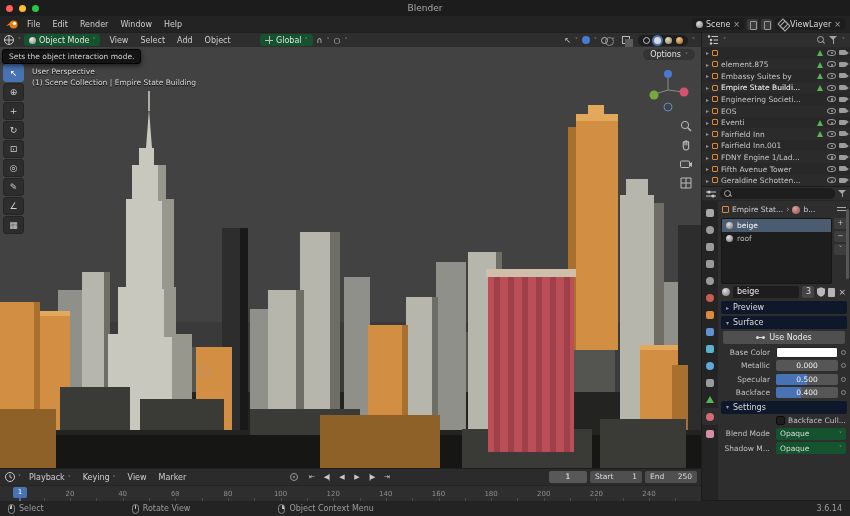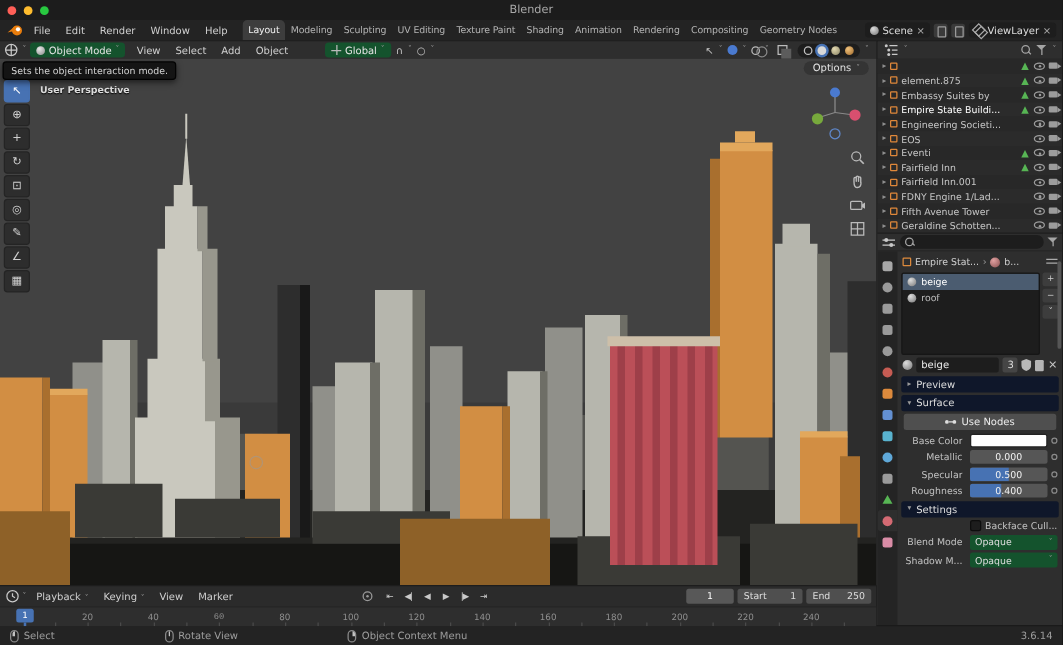--- a/index.html
+++ b/index.html
@@ -65,21 +65,21 @@
   .funnel{position:relative;width:9px;height:8px;flex:none;}
   .funnel::before{content:"";position:absolute;left:0;top:0;border-left:4.5px solid transparent;border-right:4.5px solid transparent;border-top:4px solid #a5a5a5;}
   .funnel::after{content:"";position:absolute;left:3.8px;top:3.4px;width:1.4px;height:4.2px;background:#a5a5a5;}
 
   
   .main{display:flex;height:453px;}
   .left-col{width:701px;display:flex;flex-direction:column;}
   .viewport{position:relative;width:701px;height:503px;background:#3e3e3e;overflow:hidden;}
   .scene-svg{position:absolute;inset:0;}
   .tooltip{position:absolute;left:2px;top:2px;background:#141414;border:1px solid #020202;border-radius:3px;padding:2px 6px;color:#d2d2d2;font-size:7.5px;z-index:6;box-shadow:0 2px 5px rgba(0,0,0,.55);}
-  .vp-overlay{position:absolute;left:32px;top:19px;color:#dcdcdc;font-size:7.5px;line-height:11px;text-shadow:0 1px 1px #000;z-index:2;font-weight:bold;}
+  .vp-overlay{position:absolute;left:32px;top:19px;color:#dcdcdc;font-size:7.5px;line-height:11px;text-shadow:0 1px 1px #000;z-index:2;}
   .vp-toolbar{position:absolute;left:3px;top:17px;width:21px;display:flex;flex-direction:column;gap:1px;z-index:3;}
   .tool-btn{height:18px;background:rgba(44,44,44,.95);border:1px solid #242424;border-radius:3px;color:#cfcfcf;display:flex;align-items:center;justify-content:center;font-size:9px;}
   .tool-btn.active{background:#4772b3;border-color:#4772b3;color:#fff;}
   .vp-options{position:absolute;right:6px;top:2px;display:flex;gap:4px;align-items:center;color:#e2e2e2;background:rgba(25,25,25,.35);padding:1px 7px;border-radius:8px;z-index:2;}
   .gizmo{position:absolute;right:10px;top:20px;width:46px;height:46px;z-index:2;}
   .nav-col{position:absolute;right:8px;top:72px;display:flex;flex-direction:column;gap:5px;z-index:2;}
   .nav-btn{width:14px;height:14px;display:inline-flex;opacity:.9;}
 
   
   .timeline{width:701px;height:32px;background:#2b2b2b;border-top:1px solid #1d1d1d;}
@@ -195,32 +195,20 @@
           <circle cx="9.4" cy="5.4" r="1.7" fill="#fff"></circle>
         </svg>
     </span>
     <nav class="menus" id="top-menus">
         <span class="menu-item">File</span>
         <span class="menu-item">Edit</span>
         <span class="menu-item">Render</span>
         <span class="menu-item">Window</span>
         <span class="menu-item">Help</span>
       </nav>
-    <div class="ws-tabs" id="workspaces">
-        <span class="ws-tab active">Layout</span>
-        <span class="ws-tab">Modeling</span>
-        <span class="ws-tab">Sculpting</span>
-        <span class="ws-tab">UV Editing</span>
-        <span class="ws-tab">Texture Paint</span>
-        <span class="ws-tab">Shading</span>
-        <span class="ws-tab">Animation</span>
-        <span class="ws-tab">Rendering</span>
-        <span class="ws-tab">Compositing</span>
-        <span class="ws-tab">Geometry Nodes</span>
-      </div>
     <div class="mb-right">
       <div class="sel-widget">
         <span class="scene-ico"></span>
         <span>Scene</span>
         <span class="x">×</span>
       </div>
       <span class="mini-btn"></span>
       <span class="mini-btn"></span>
       <div class="sel-widget">
         <span class="layer-ico"></span>
@@ -402,20 +390,21 @@
           </g>
           <circle cx="205" cy="323" r="5" fill="none" stroke="#999" opacity="0.55"></circle>
         </svg>
 
         <div class="tooltip">
           <span>Sets the object interaction mode.</span>
         </div>
 
         <div class="vp-overlay">
           <div>User Perspective</div>
+          <div>(1) Scene Collection | Empire State Building</div>
         </div>
 
         <div class="vp-toolbar" id="toolbar">
             <div class="tool-btn active">↖</div>
             <div class="tool-btn">⊕</div>
             <div class="tool-btn">+</div>
             <div class="tool-btn">↻</div>
             <div class="tool-btn">⊡</div>
             <div class="tool-btn">◎</div>
             <div class="tool-btn">✎</div>
@@ -774,21 +763,21 @@
                 </div>
                 <div class="prow">
                   <span class="plabel">Specular</span>
                   <div class="pslider">
                     <div class="pfill" style="width: 50%;"></div>
                     <span class="pval">0.500</span>
                   </div>
                   <span class="pdot"></span>
                 </div>
                 <div class="prow">
-                  <span class="plabel">Roughness</span>
+                  <span class="plabel">Backface</span>
                   <div class="pslider">
                     <div class="pfill" style="width: 40%;"></div>
                     <span class="pval">0.400</span>
                   </div>
                   <span class="pdot"></span>
                 </div>
               </div>
             <div class="sect">
               <span class="caret">▾</span>
               <span>Settings</span>

